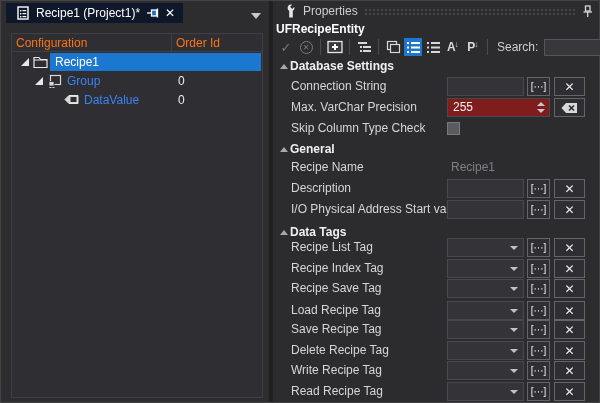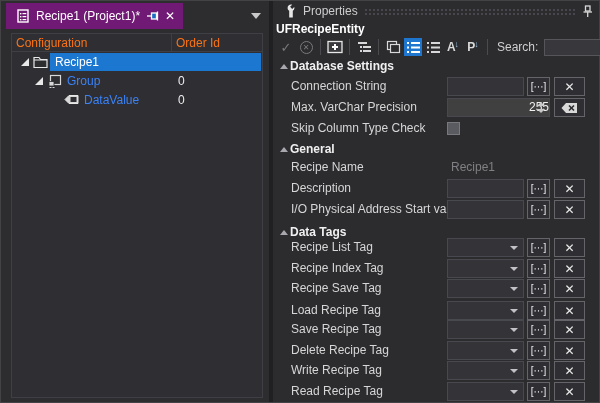--- a/index.html
+++ b/index.html
@@ -3,21 +3,21 @@
 <meta charset="utf-8">
 <style>
   * { margin:0; padding:0; box-sizing:border-box; }
   html,body { width:600px; height:403px; }
   body { font-family:"Liberation Sans", sans-serif; font-size:12px; background:#252527; color:#d6d6d6; overflow:hidden; }
   .window { position:relative; width:600px; height:403px; background:#252527; border:1px solid #434346; }
 
   
   .left-panel { position:absolute; left:0; top:0; width:268px; height:401px; background:#2d2d30; }
   .tab-strip { position:relative; height:30px; background:#2d2d30; }
-  .doc-tab { position:absolute; left:5px; top:2px; height:26px; background:#701a75; display:flex; align-items:center; padding:0 8px 0 6px; gap:6px; color:#fff; }
+  .doc-tab { position:absolute; left:5px; top:2px; height:20px; background:#0f172a; display:flex; align-items:center; padding:0 8px 0 6px; gap:6px; color:#fff; }
   .tab-title { white-space:nowrap; font-size:12px; }
   .tab-pin svg, .tab-close { display:block; }
   .tab-close { font-size:12px; line-height:12px; color:#fff; cursor:default; }
   .strip-dropdown { position:absolute; right:8px; top:12px; width:0; height:0; border-left:5px solid transparent; border-right:5px solid transparent; border-top:6px solid #c8c8c8; }
 
   .tree-box { position:absolute; left:10px; top:32px; width:252px; height:365px; background:#2f2f33; border:1px solid #3f3f46; }
   .tree-header { position:relative; height:18px; border-bottom:1px solid #3f3f46; color:#f97316; }
   .th-name { position:absolute; left:4px; top:2px; }
   .th-order { position:absolute; left:164px; top:2px; }
   .th-sep { position:absolute; left:159px; top:0; width:1px; height:18px; background:#3f3f46; }
@@ -47,21 +47,21 @@
   .sortarrow { color:#9cc3e5; font-size:9px; margin-left:-1px; margin-top:-7px; }
   .search-label { color:#cfcfcf; margin:0 4px 0 4px; }
   .search-input { width:88px; height:17px; background:#38383c; border:1px solid #56565a; color:#e8e8e8; font-family:"Liberation Sans",sans-serif; font-size:11px; padding:0 3px; outline:none; }
 
   .prow { position:absolute; left:0; width:100%; height:19px; }
   .plabel { position:absolute; left:18px; top:0; line-height:19px; color:#d6d6d6; white-space:nowrap; }
   .sec-arrow { position:absolute; left:7px; top:7px; width:0; height:0; border-left:4px solid transparent; border-right:4px solid transparent; border-bottom:5px solid #a8a8ae; }
   .sec-title { position:absolute; left:17px; top:0; line-height:19px; font-weight:bold; color:#f0f0f0; white-space:nowrap; }
   .tbox { position:absolute; left:174px; top:0; width:77px; height:19px; background:#333338; border:1px solid #48484f; }
   .tbox .val { display:block; line-height:17px; padding-left:4px; color:#f0f0f0; }
-  .numbox { position:absolute; left:174px; top:0; width:103px; height:19px; background:#404040; border:1px solid #48484f;text-align:right; }
+  .numbox { position:absolute; left:174px; top:0; width:103px; height:19px; background:#7f1d1d; border:1px solid #48484f; }
   .numbox .val { line-height:17px; padding-left:5px; color:#f0f0f0; }
   .spinner { position:absolute; right:2px; top:1px; width:13px; height:15px; display:flex; flex-direction:column; align-items:center; justify-content:center; gap:3px; }
   .sp-up { width:0; height:0; border-left:4px solid transparent; border-right:4px solid transparent; border-bottom:4px solid #c8c8c8; }
   .sp-dn { width:0; height:0; border-left:4px solid transparent; border-right:4px solid transparent; border-top:4px solid #c8c8c8; }
   .combo-arrow { position:absolute; right:5px; top:7px; width:0; height:0; border-left:4px solid transparent; border-right:4px solid transparent; border-top:4px solid #c2c2c6; }
   .btn { position:absolute; top:0; height:19px; background:#2f2f33; border:1px solid #646469; color:#ececec; display:flex; align-items:center; justify-content:center; }
   .btn.browse { left:254px; width:23px; font-size:10px; letter-spacing:0; }
   .btn.clear { left:281px; width:31px; font-size:12px; }
   .chk { position:absolute; left:174px; top:3px; width:13px; height:13px; background:#5a5a61; border:1px solid #78787f; }
   .ro-val { position:absolute; left:178px; top:0; line-height:19px; color:#808084; }

